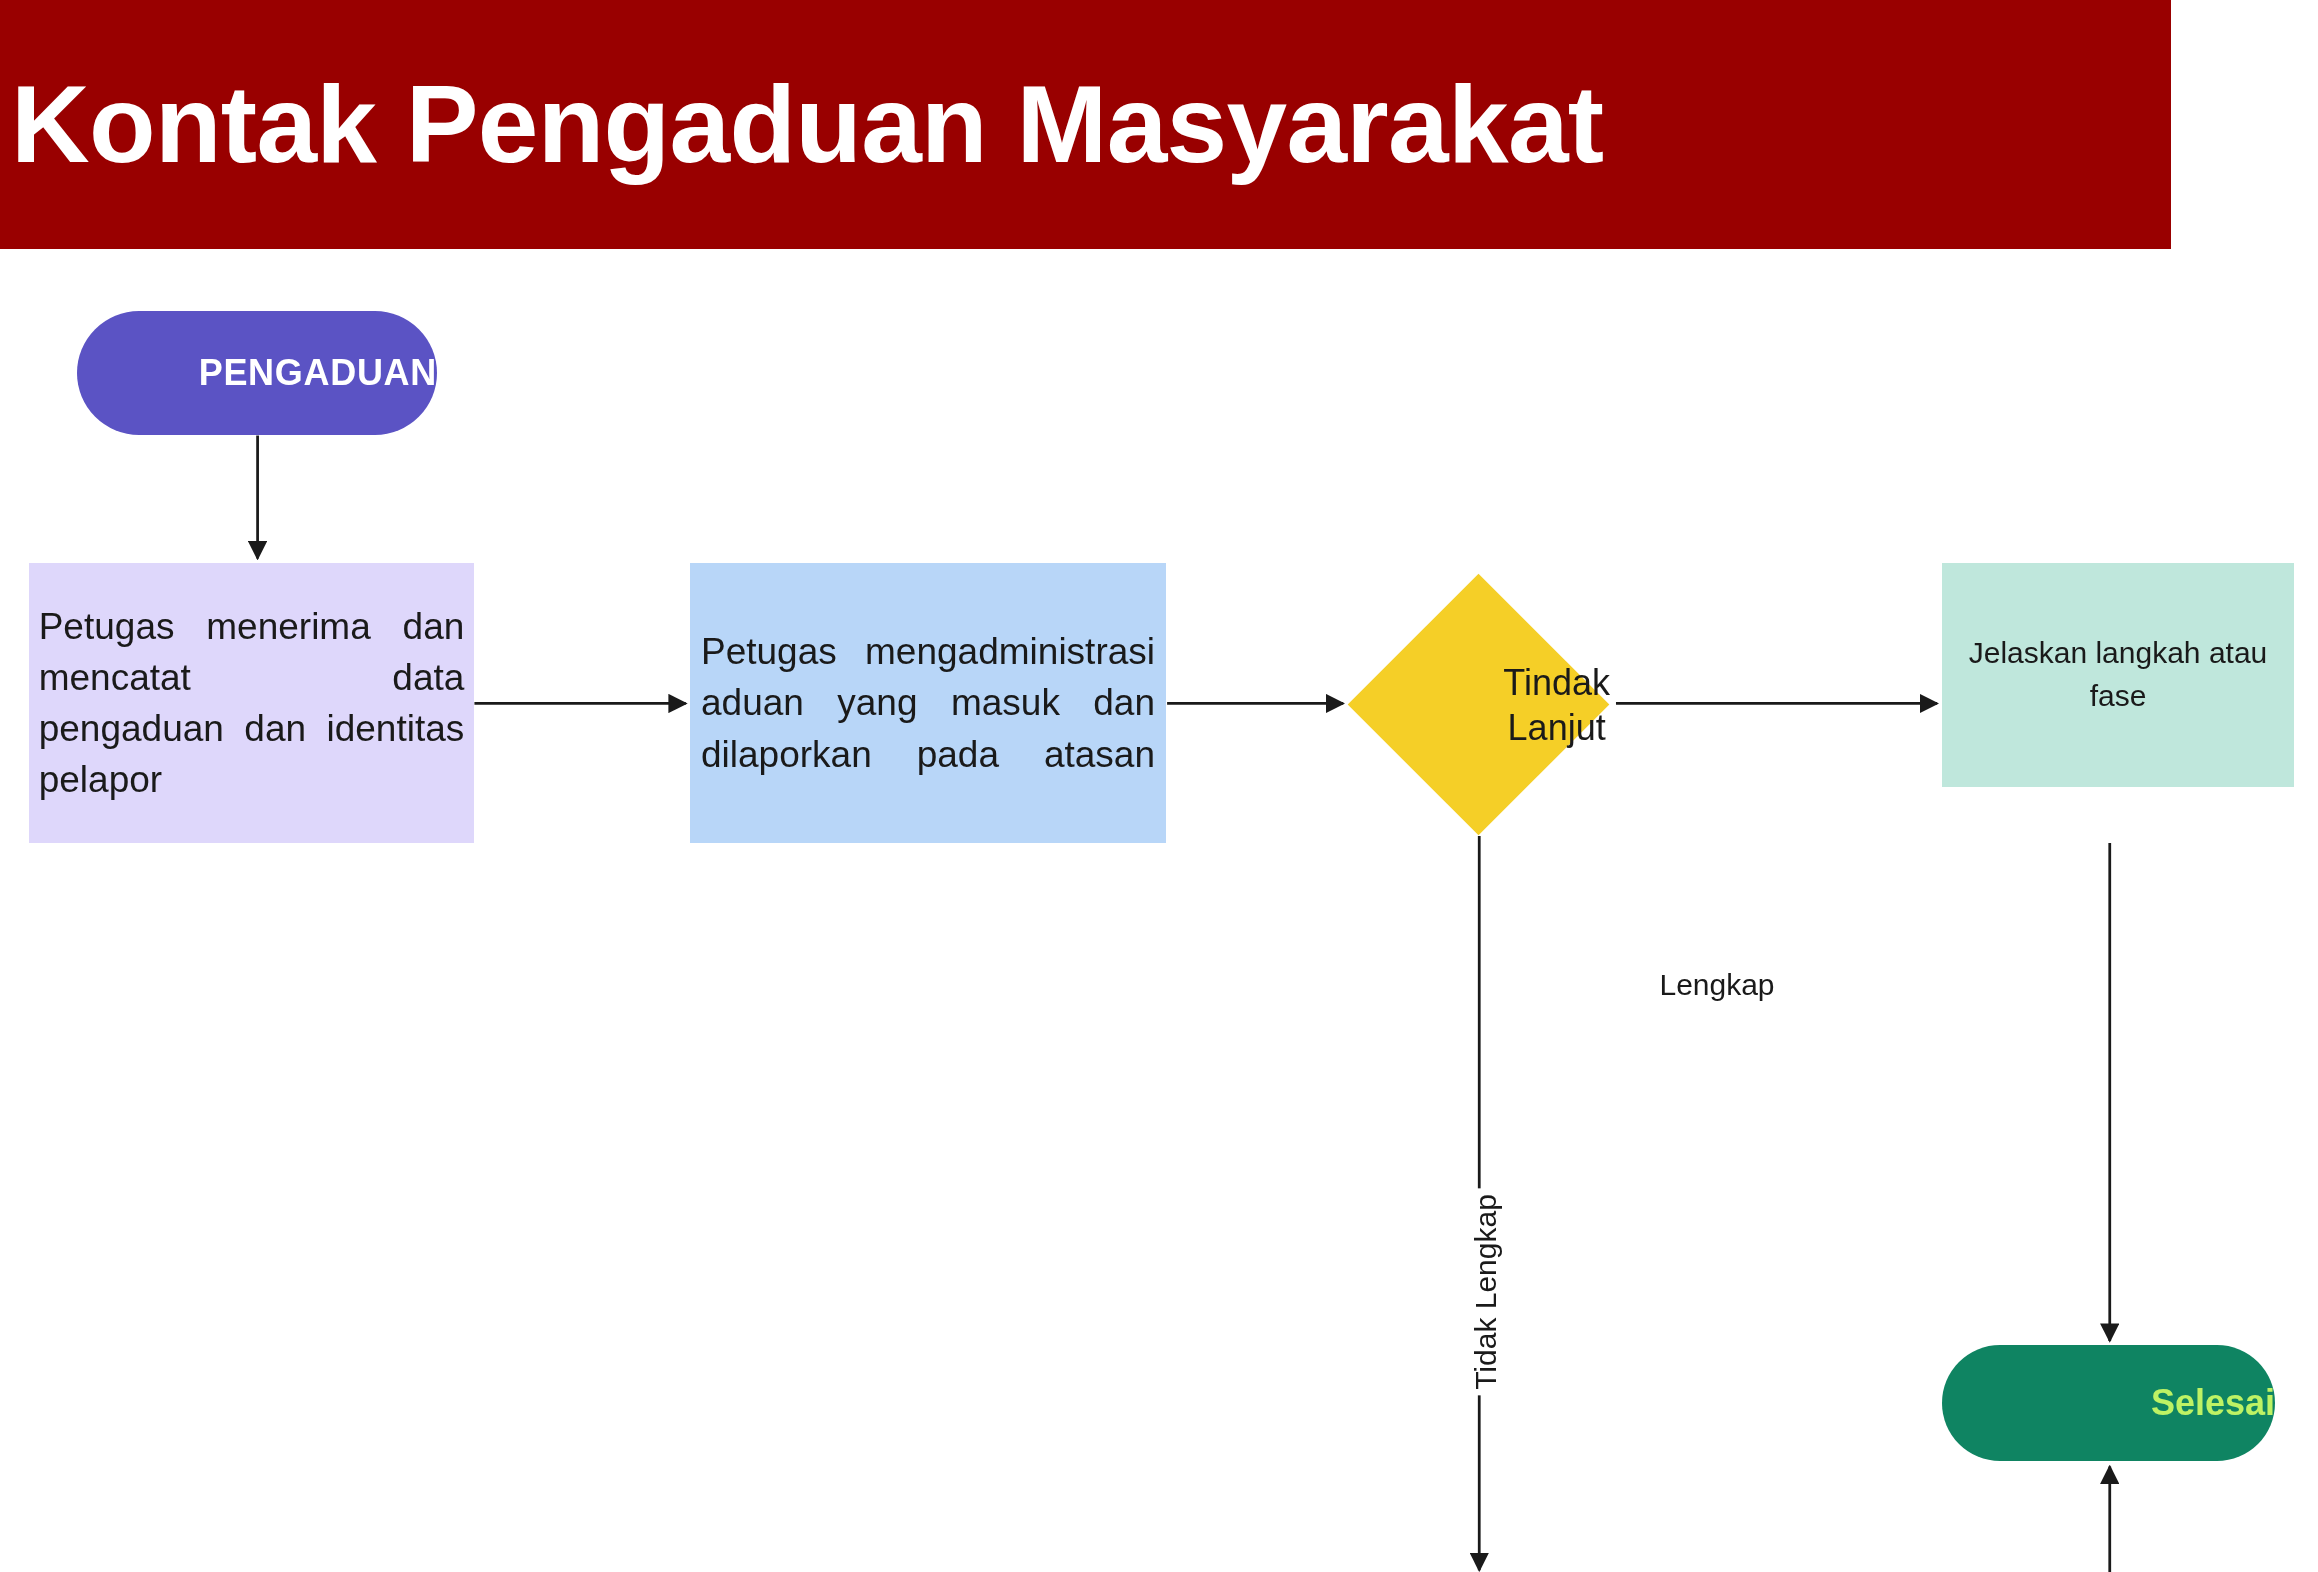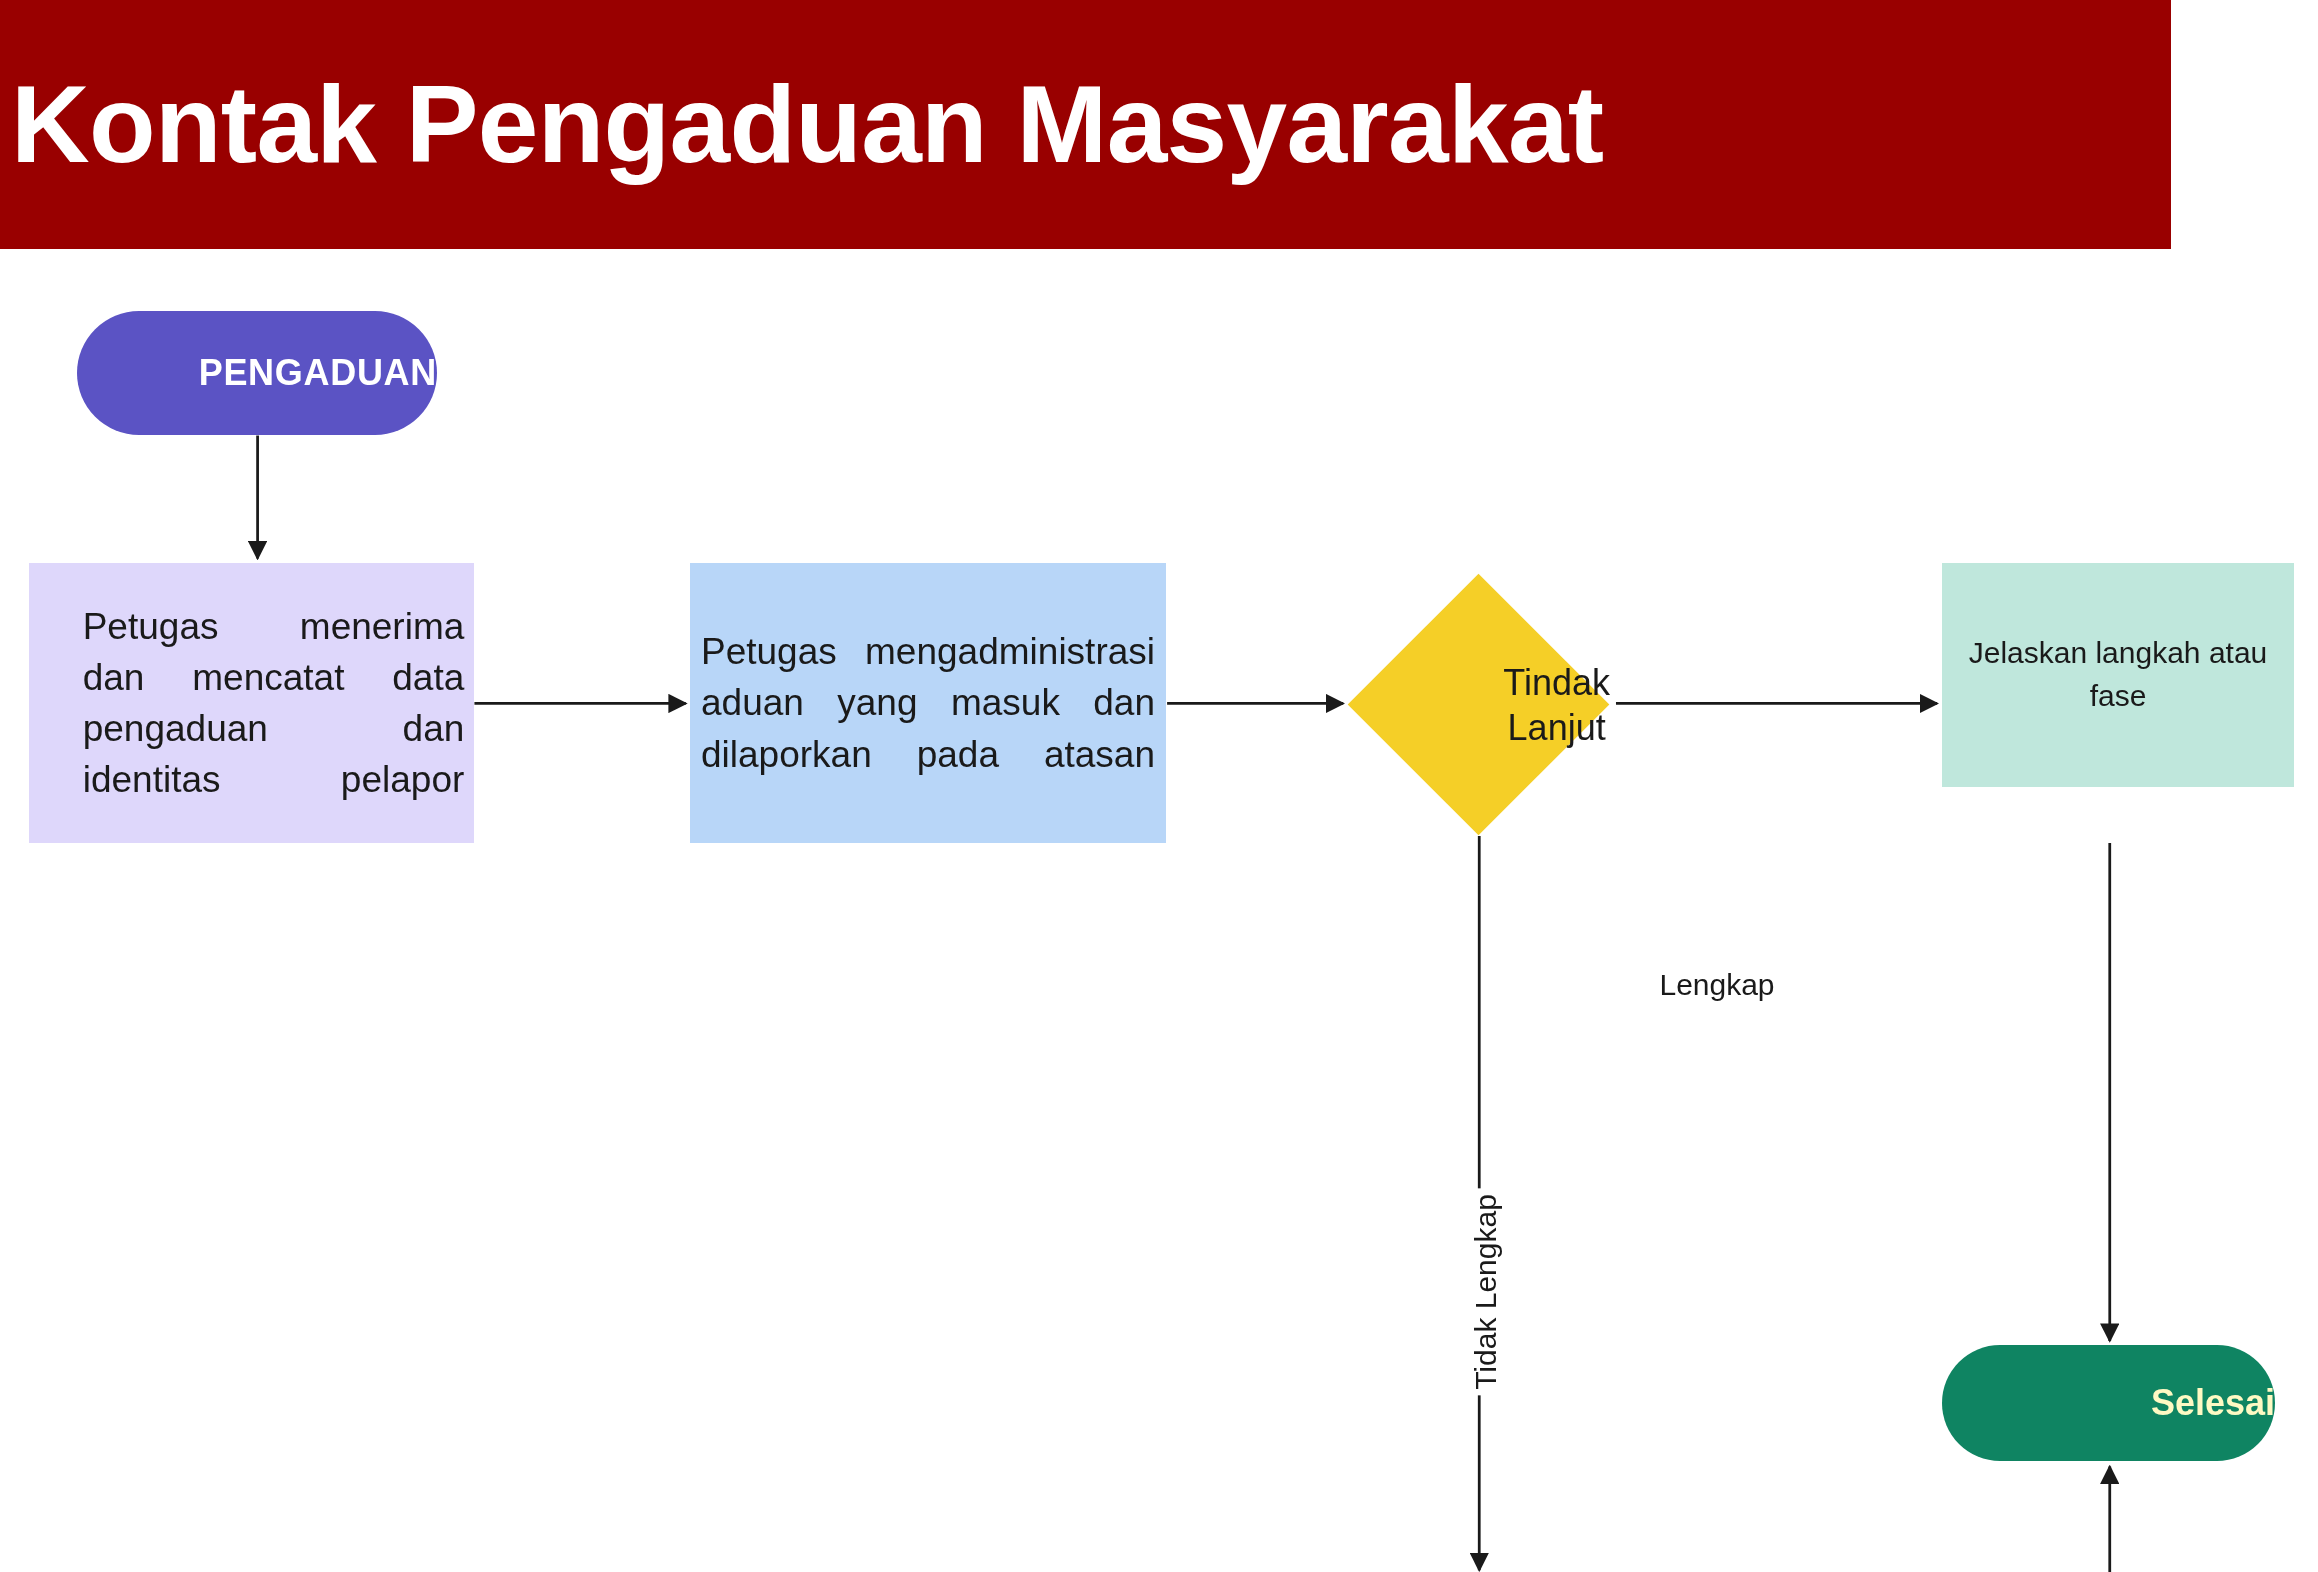--- a/index.html
+++ b/index.html
@@ -86,21 +86,20 @@
     padding: 18px 9.7px;
     justify-content: flex-start;
   }
   #node-terima .txt {
     font-size: 37px;
     line-height: 1.38;
     color: #1a1a1a;
     text-align: justify;
     text-align-last: justify;
     width: 100%;
-    margin-left: 44px;
   }
 
   #node-admin {
     left: 690px;
     top: 314px;
     width: 476px;
     height: 280px;
     background: #b8d6f8;
     padding: 18px 11px;
     justify-content: flex-start;
@@ -157,21 +156,21 @@
   }
 
   
   #node-selesai {
     left: 1942px;
     top: 1096px;
     width: 333px;
     height: 116px;
     background: #0f8462;
     border-radius: 58px;
-    color: #fef9c3;
+    color: #bef264;
     font-size: 36px;
     font-weight: bold;
   }
 
   
   .edge-label {
     position: absolute;
     font-size: 30px;
     color: #1a1a1a;
     background: #ffffff;

